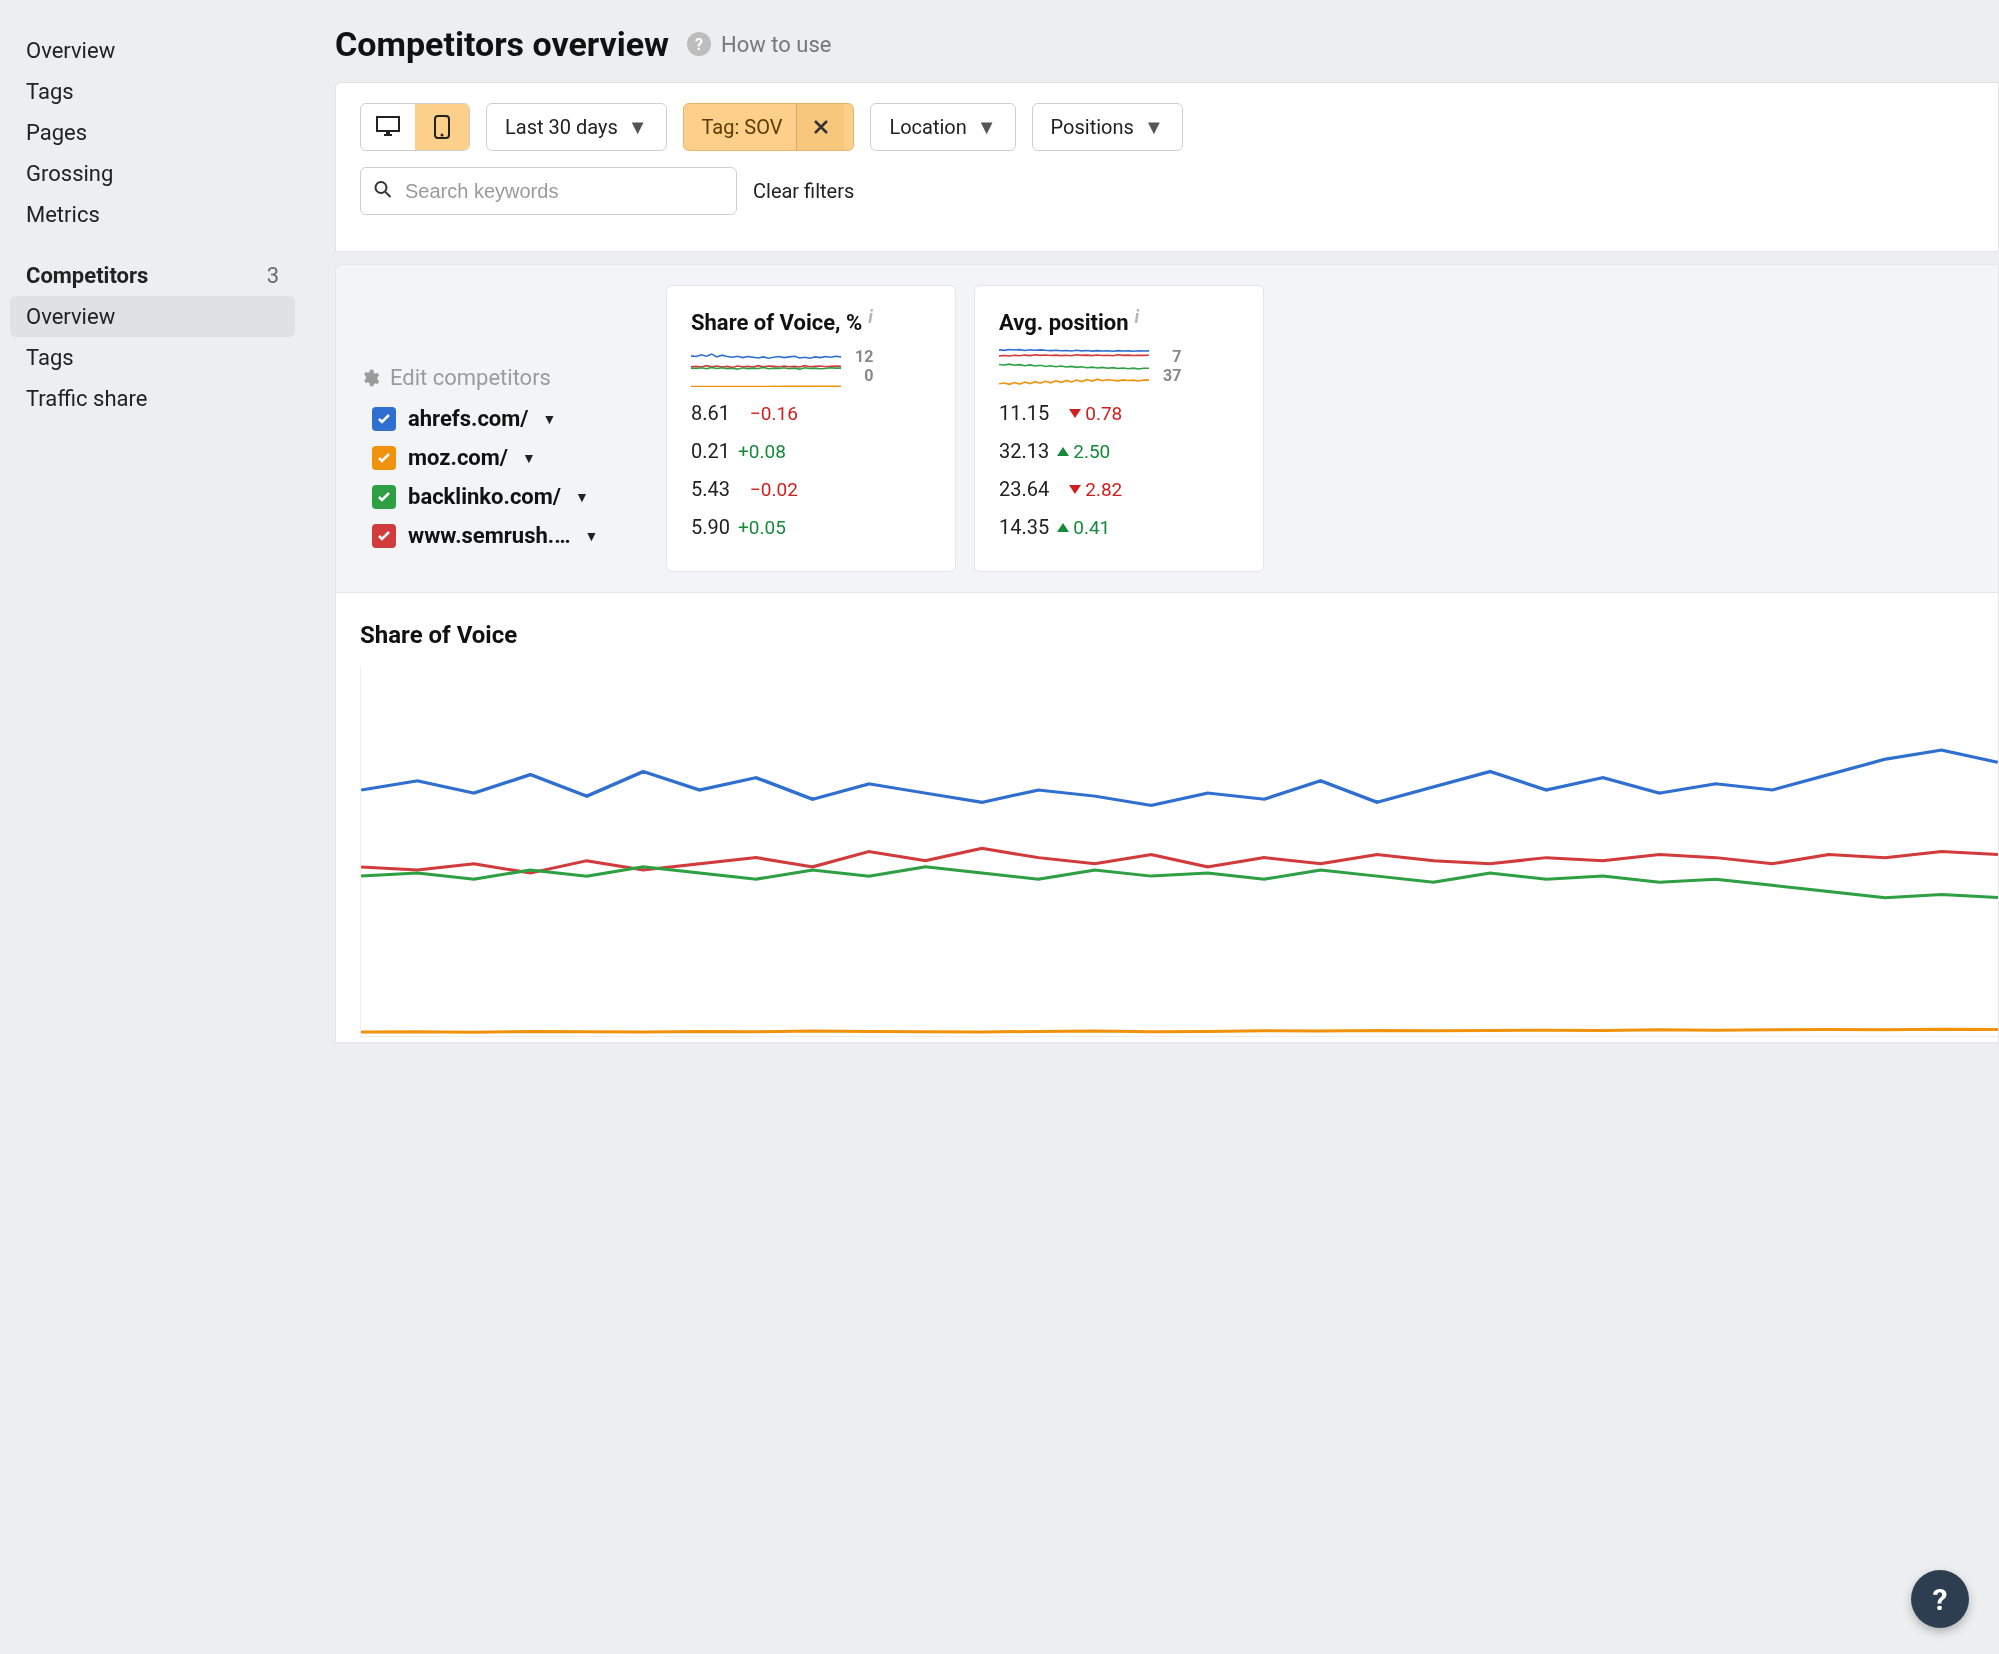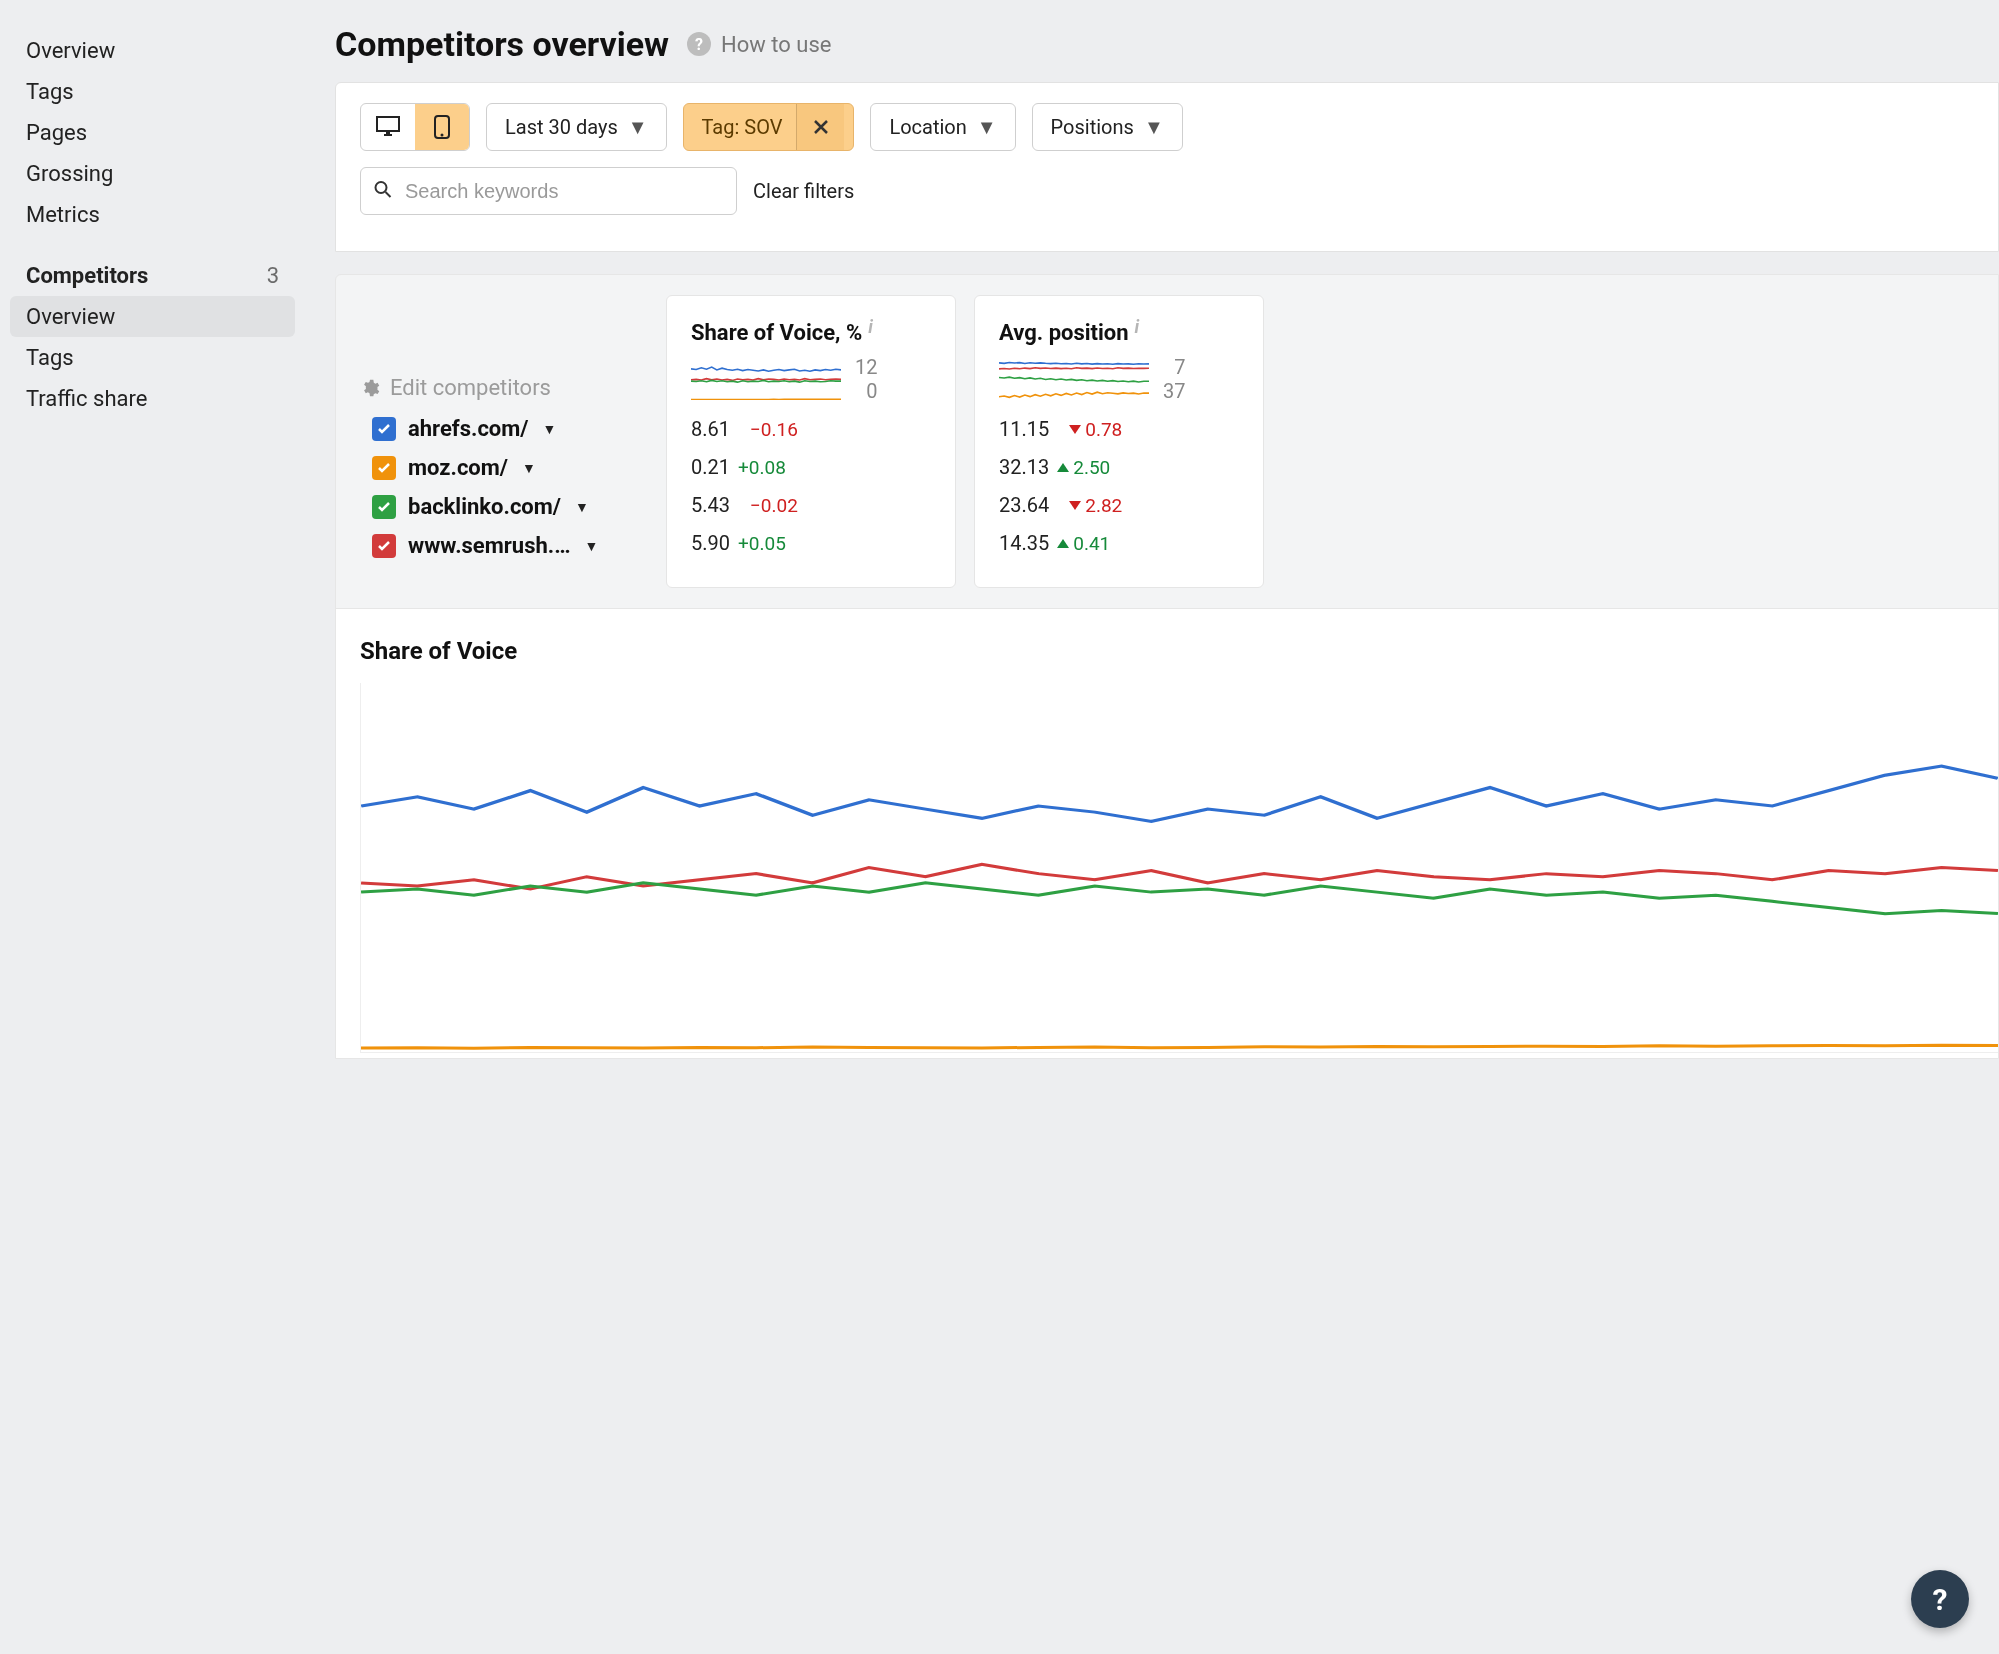--- a/index.html
+++ b/index.html
@@ -47,21 +47,21 @@
     color: #fff; display: inline-flex; align-items: center; justify-content: center;
     font-size: 16px; font-weight: 700;
   }
 
   .panel {
     background: #fff;
     border: 1px solid #e2e2e2;
     border-radius: 6px 0 0 0;
     padding: 20px 0 20px 24px;
   }
-  .filters-panel { margin-bottom: 22px; }
+  .filters-panel { margin-bottom: 12px; }
   .filter-row { display: flex; align-items: center; gap: 16px; margin-bottom: 16px; flex-wrap: wrap;}
   .btn, .select, .chip, .input {
     border: 1px solid #cfcfcf;
     border-radius: 6px;
     background: #fff;
     height: 48px;
     display: inline-flex;
     align-items: center;
     padding: 0 18px;
     font-size: 20px;
@@ -130,21 +130,21 @@
 
   .metric-card {
     background:#fff; border:1px solid #e5e5e5; border-radius:6px;
     padding: 24px 24px 18px 24px; margin: 20px 18px 20px 0;
     width: 290px; flex-shrink: 0;
   }
   .metric-title { font-weight:700; font-size:22px; display:flex; align-items:center; gap:6px; margin-bottom: 10px;}
   .info-i { color:#b5b5b5; font-size:18px; position:relative; top:-6px; font-style:italic; }
   .spark-row { display:flex; align-items:center; gap:14px; margin-bottom: 14px;}
   .spark { width: 150px; height: 42px; }
-  .spark-range { color:#888; font-size:20px; line-height:1.2; text-align:right;}
+  .spark-range { color:#888; font-size:16px; line-height:1.2; text-align:right;font-weight:bold;}
   .val-row { display:flex; align-items:center; gap:8px; font-size:20px; margin:14px 0; }
   .val-main { color:#222; }
   .delta { font-size:19px; display:flex; align-items:center; gap:4px;}
   .delta.up { color:#168a3a; }
   .delta.down { color:#cf2020;margin-left:12px; }
   .arrow {
     width:0; height:0; display:inline-block;
   }
   .arrow.up { border-left:6px solid transparent; border-right:6px solid transparent; border-bottom:9px solid currentColor;}
   .arrow.down { border-left:6px solid transparent; border-right:6px solid transparent; border-top:9px solid currentColor;}

